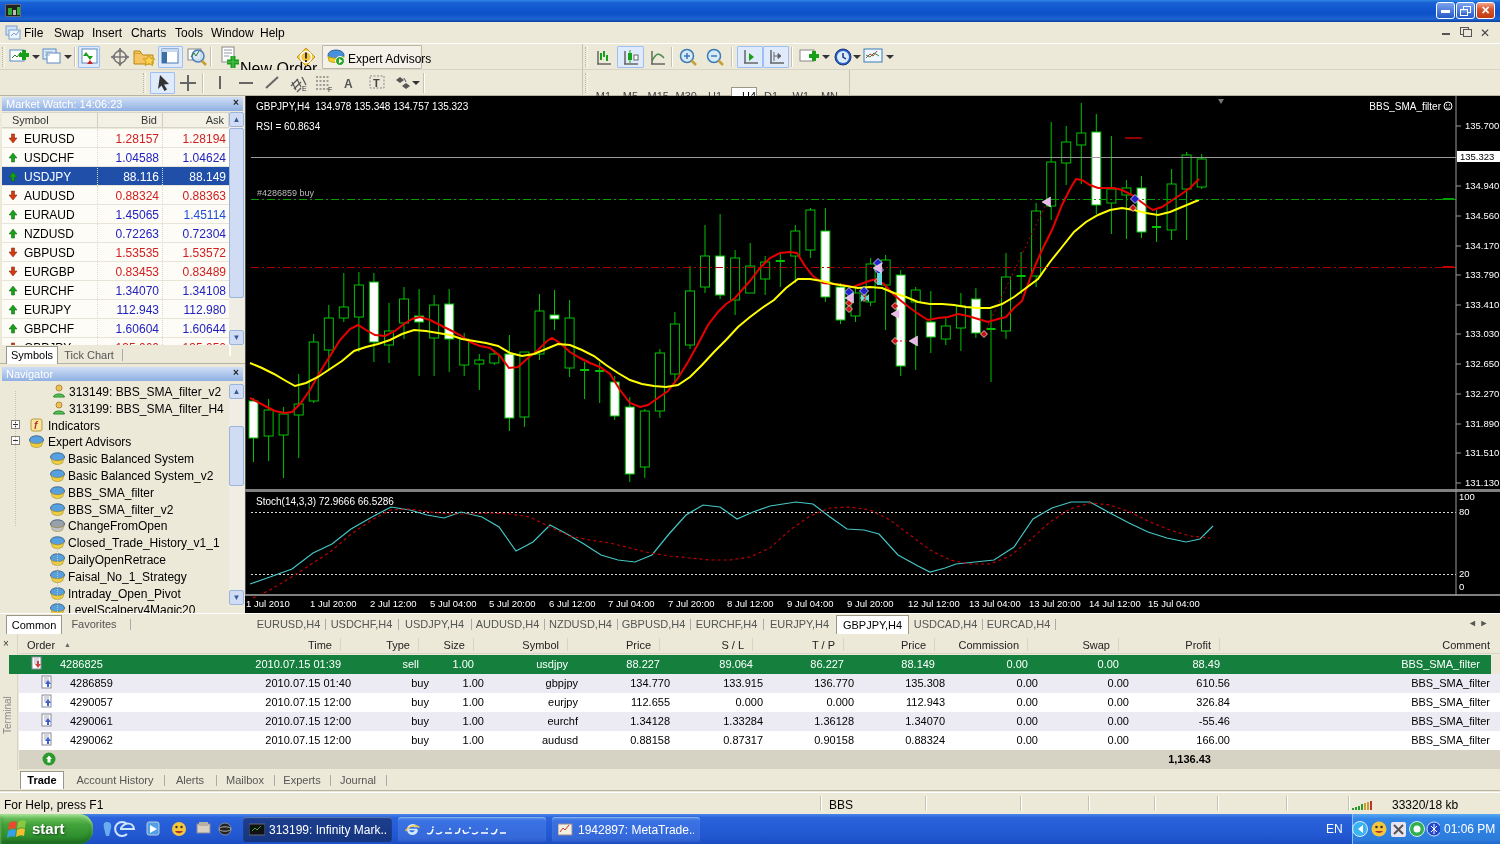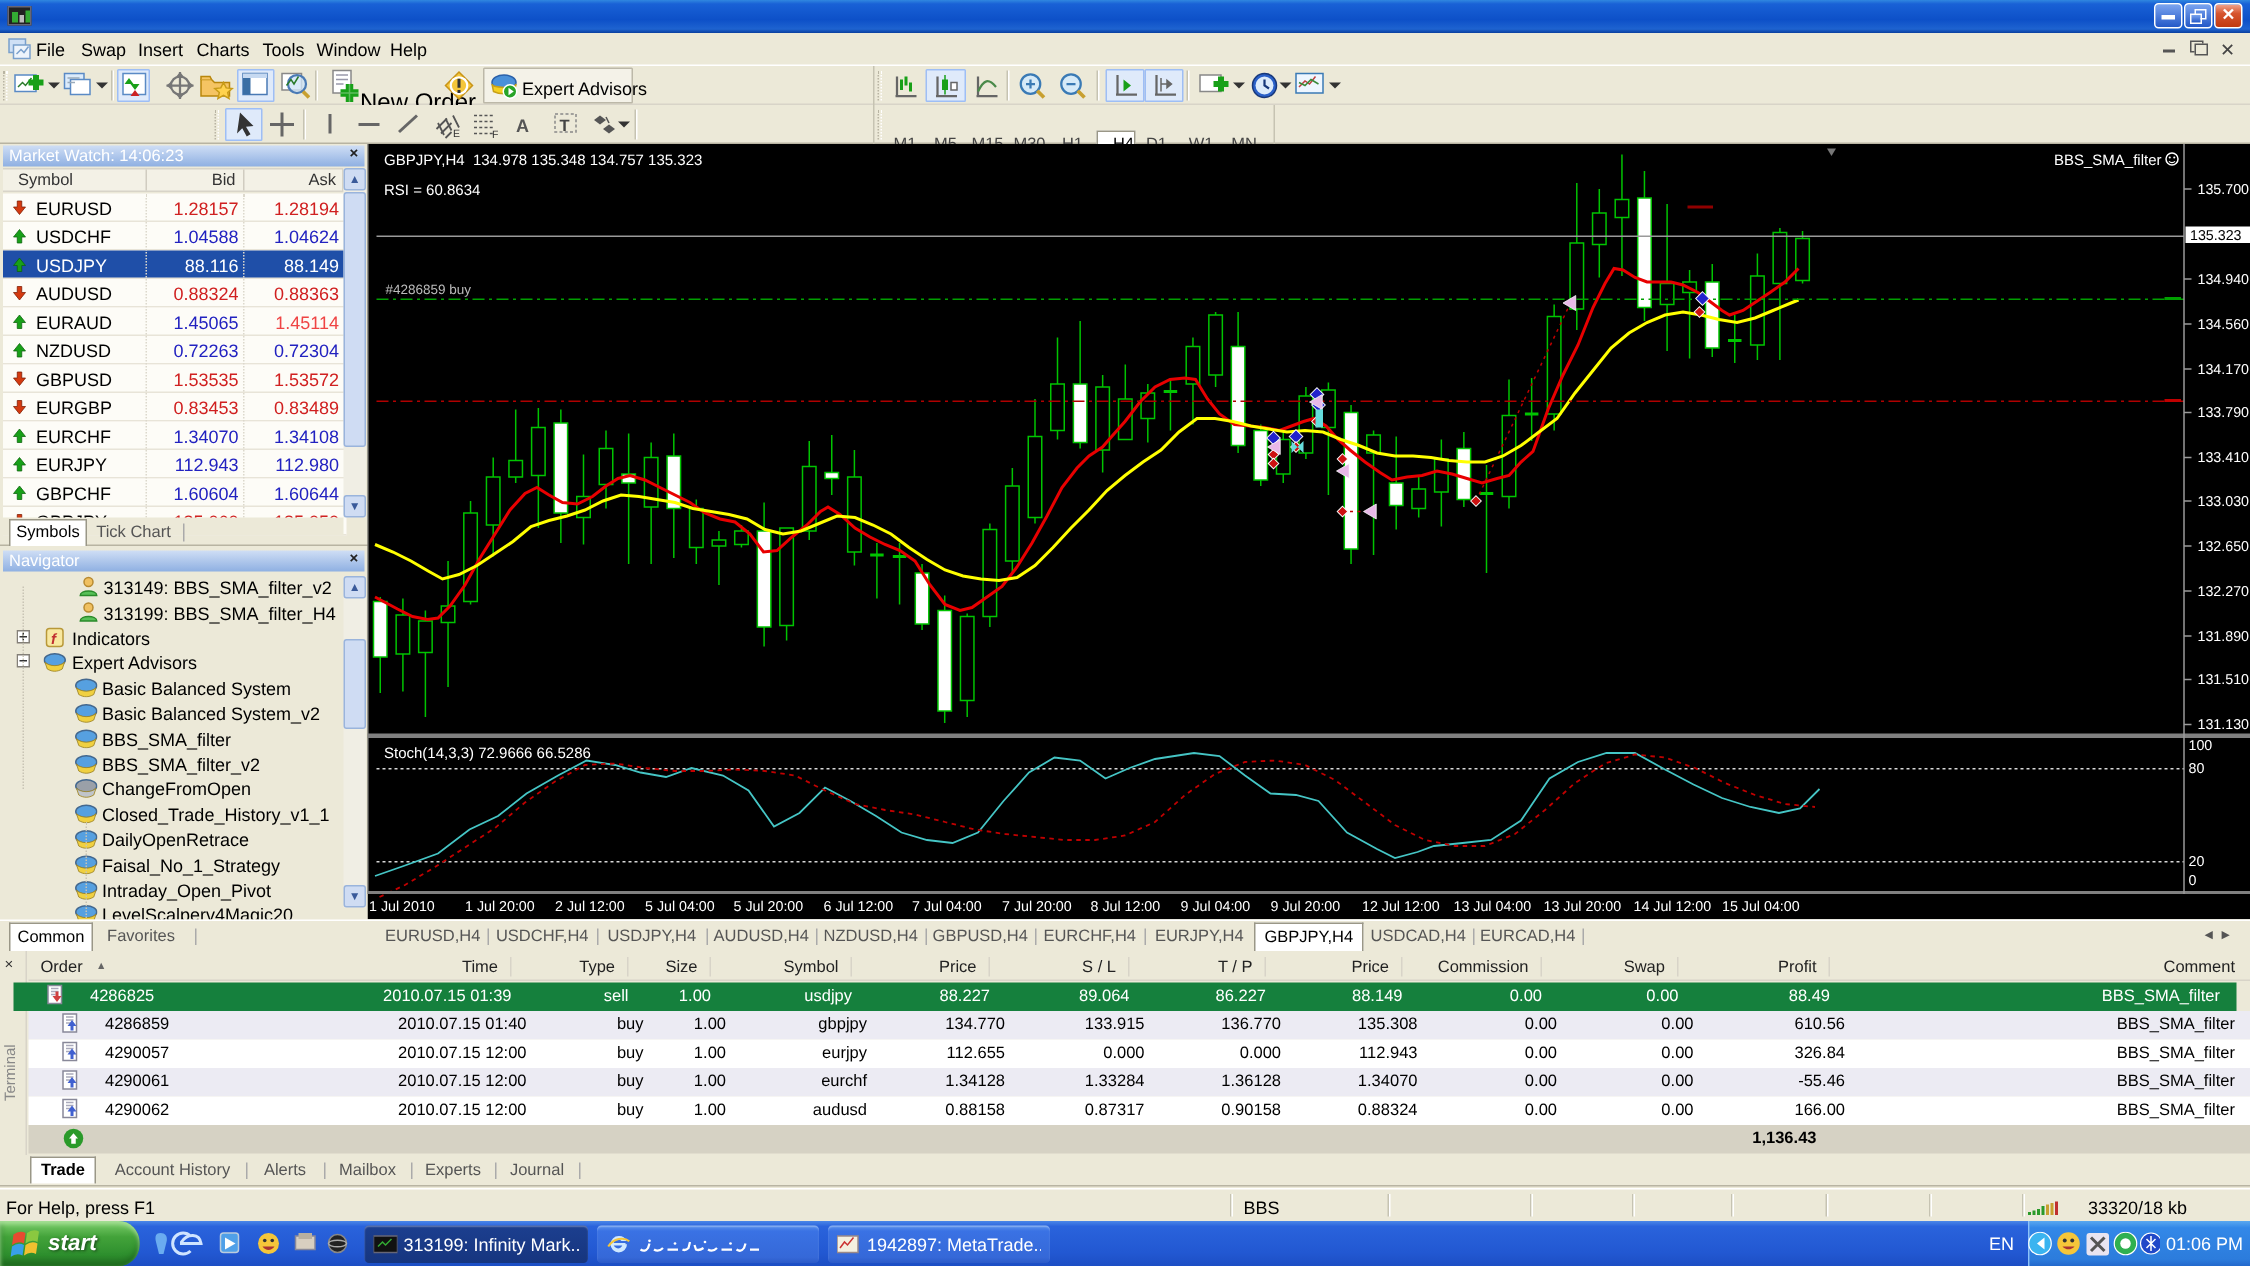--- a/index.html
+++ b/index.html
@@ -272,21 +272,21 @@
       <span style="position:absolute;left:22px;top:3px;color:#000">AUDUSD</span>
       <span class="cell-r" style="left:90px;top:3px;width:67px;color:#d02020">0.88324</span>
       <span class="cell-r" style="left:160px;top:3px;width:64px;color:#d02020">0.88363</span>
     </div>
     <div class="mwrow" style="left:2px;top:109px;background:#fdfcf7;border-bottom:1px solid #e8e4d8">
       <svg width="10" height="13" style="position:absolute;left:6px;top:3px">
         <path d="M5 2l4 5h-2.5v4h-3V7H1z" fill="#18a018" stroke="#0a600a" stroke-width="0.5"></path>
       </svg>
       <span style="position:absolute;left:22px;top:3px;color:#000">EURAUD</span>
       <span class="cell-r" style="left:90px;top:3px;width:67px;color:#2222c0">1.45065</span>
-      <span class="cell-r" style="left:160px;top:3px;width:64px;color:#ef4444">1.45114</span>
+      <span class="cell-r" style="left:160px;top:3px;width:64px;color:#1d4ed8">1.45114</span>
     </div>
     <div class="mwrow" style="left:2px;top:128px;background:#fdfcf7;border-bottom:1px solid #e8e4d8">
       <svg width="10" height="13" style="position:absolute;left:6px;top:3px">
         <path d="M5 2l4 5h-2.5v4h-3V7H1z" fill="#18a018" stroke="#0a600a" stroke-width="0.5"></path>
       </svg>
       <span style="position:absolute;left:22px;top:3px;color:#000">NZDUSD</span>
       <span class="cell-r" style="left:90px;top:3px;width:67px;color:#2222c0">0.72263</span>
       <span class="cell-r" style="left:160px;top:3px;width:64px;color:#2222c0">0.72304</span>
     </div>
     <div class="mwrow" style="left:2px;top:147px;background:#fdfcf7;border-bottom:1px solid #e8e4d8">
@@ -868,21 +868,21 @@
     <span class="abs" style="left:1392px;top:5px;font-size:12px">33320/18 kb</span>
   </div>
 <div class="abs" style="left:0;top:814px;width:1500px;height:30px;background:linear-gradient(180deg,#4a87e8 0%,#2a63dc 12%,#2258d2 70%,#1c4ec4 100%)">
     <div class="abs" style="left:0;top:0;width:93px;height:30px;background:linear-gradient(180deg,#7fd06e 0%,#43a33a 35%,#2e8f2e 75%,#267a26 100%);border-radius:0 14px 14px 0;box-shadow:inset 0 2px 3px #a8e098, inset 0 -3px 4px #1e6a1e"></div>
     <svg class="icon" style="left:7px;top:5px" width="22" height="20">
       <path d="M2 4 q4 -3 8 -1 l-1 7 q-4 -2 -8 1z" fill="#e84a30"></path>
       <path d="M11 3 q4 -3 8 -1 l-1 7 q-4 -2 -8 1z" fill="#8ac840"></path>
       <path d="M1 12 q4 -3 8 -1 l-1 7 q-4 -2 -8 1z" fill="#38a0e8"></path>
       <path d="M10 11 q4 -3 8 -1 l-1 7 q-4 -2 -8 1z" fill="#f0c030"></path>
     </svg>
-    <span class="abs" style="left:32px;top:6px;color:#fff;font-size:15px;font-weight:bold;font-style:italic;text-shadow:1px 1px 2px #1a4a1a">start</span>
+    <span class="abs" style="left:32px;top:6px;color:#fff;font-size:15px;font-weight:bold;text-shadow:1px 1px 2px #1a4a1a">start</span>
     <svg class="icon" style="left:103px;top:6px" width="130" height="18">
       <path d="M4 2c3 0 5 2 4 6l-2 8h-3l-2-8c-1-4 0-6 3-6z" fill="#6aacf0"></path>
       <path d="M24 4a7 7 0 1 0 0 10M18 8c4-6 12-6 13 1h-13z" stroke="#cfe4ff" fill="none" stroke-width="2"></path>
       <rect x="44" y="2" width="12" height="13" rx="2" fill="#50a0e8" stroke="#bcd"></rect>
       <path d="M47 5l7 4-7 4z" fill="#fff"></path>
       <circle cx="76" cy="9" r="7" fill="#f5c63a"></circle>
       <circle cx="73.5" cy="7" r="1.2" fill="#333"></circle>
       <circle cx="78.5" cy="7" r="1.2" fill="#333"></circle>
       <path d="M72 11c2 3 6 3 8 0z" fill="#a33"></path>
       <rect x="94" y="4" width="13" height="9" fill="#d8cfc0" stroke="#889"></rect>

